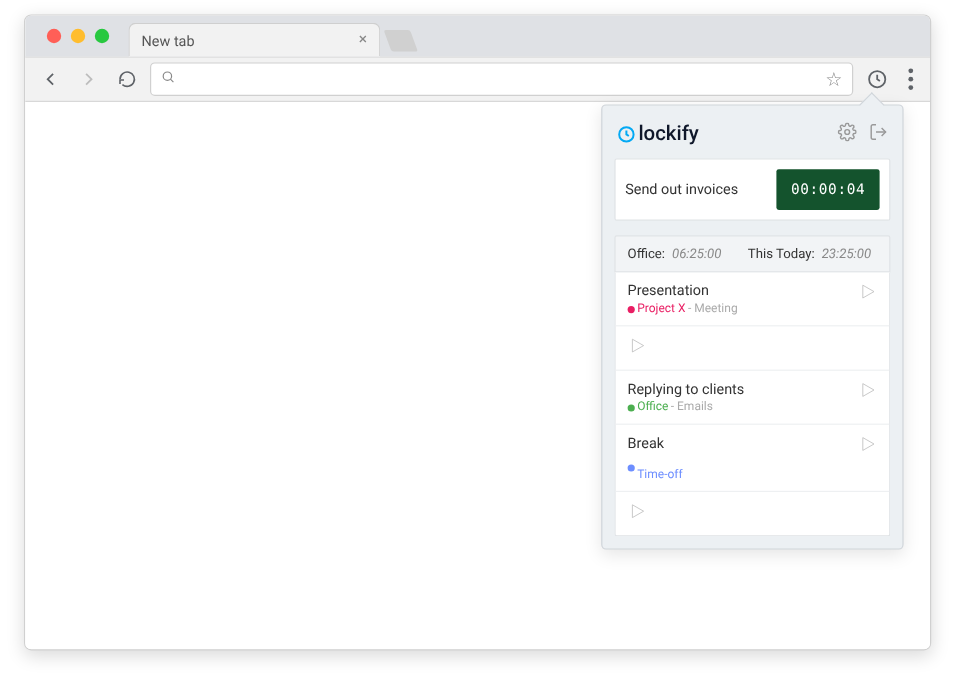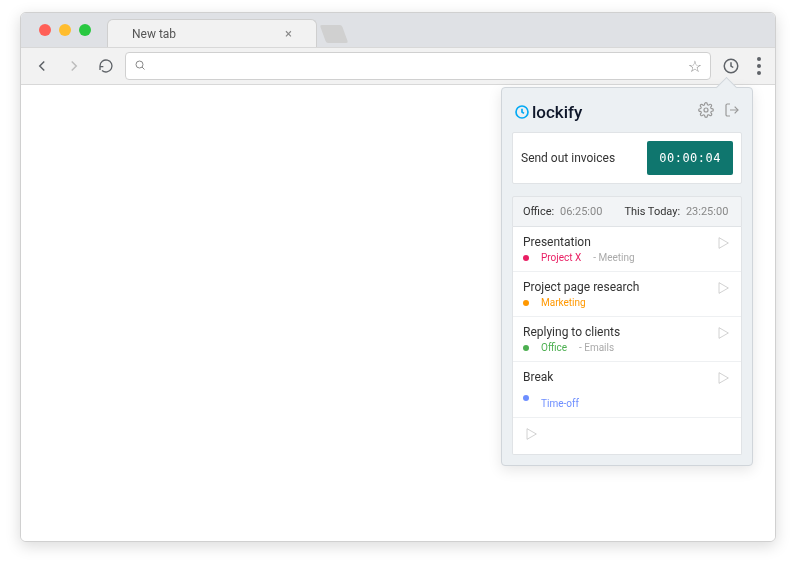--- a/index.html
+++ b/index.html
@@ -50,21 +50,21 @@
     .tl.red { background: #ff5f57; }
     .tl.yellow { background: #ffbd2e; }
     .tl.green { background: #28c840; }
     .tab {
       height: 28px;
       width: 210px;
       background: #f2f2f2;
       border-radius: 6px 6px 0 0;
       display: flex;
       align-items: center;
-      padding: 0 24px;
+      padding: 0 10px;
       font-size: 12px;
       color: #555;
       justify-content: space-between;
       border: 1px solid #cfcfcf;
       border-bottom: none;
       margin-left: 6px;
     }
     .tab .close-x {
       color: #888;
       font-size: 13px;
@@ -205,39 +205,39 @@
       align-items: center;
       gap: 24px;
       margin-bottom: 12px;
     }
     .timer-desc {
       flex: 1;
       font-size: 12px;
       color: #333;
     }
     .timer-counter {
-      background: #0f766e;
+      background: #14532d;
       color: #fff;
       font-size: 12px;
       padding: 10px 12px;
       border-radius: 2px;
       font-family: monospace;
       letter-spacing: 0.5px;
     }
     .stats-bar {
       background: #f2f4f6;
       border: 1px solid #e0e3e6;
       border-radius: 2px 2px 0 0;
       padding: 8px 10px;
       display: flex;
       font-size: 11px;
       gap: 22px;
     }
     .stats-bar .label { color: #333; }
-    .stats-bar .val { color: #888; margin-left: 3px; }
+    .stats-bar .val { color: #888; margin-left: 3px; font-style: italic; }
     .entries {
       background: #fff;
       border: 1px solid #e0e3e6;
       border-top: none;
       border-radius: 0 0 2px 2px;
     }
     .entry {
       padding: 8px 10px;
       display: flex;
       align-items: flex-start;
@@ -247,21 +247,21 @@
     .entry-left { flex: 1; }
     .entry-title {
       font-size: 12px;
       color: #333;
       margin-bottom: 3px;
     }
     .entry-meta {
       font-size: 10px;
       display: flex;
       align-items: center;
-      gap: 12px;
+      gap: 2px;
     }
     .dot {
       width: 6px;
       height: 6px;
       border-radius: 50%;
       display: inline-block;
     }
     .entry-project { font-size: 10px; }
     .entry-task { color: #aaa; font-size: 10px; }
     .play-btn svg {
@@ -385,27 +385,20 @@
                   <span class="dot" style="background: rgb(233, 30, 99);"></span>
                   <span class="entry-project" style="color: rgb(233, 30, 99);">Project X</span>
                   <span class="entry-task"> - Meeting</span>
                 </div>
               </div>
               <div class="play-btn"><svg viewBox="0 0 24 24">
                   <polygon points="6,4 20,12 6,20"></polygon>
                 </svg></div>
             </div>
             <div class="entry">
-              <div class="entry-left">
-                <div class="entry-title">Project page research</div>
-                <div class="entry-meta">
-                  <span class="dot" style="background: rgb(255, 152, 0);"></span>
-                  <span class="entry-project" style="color: rgb(255, 152, 0);">Marketing</span>
-                </div>
-              </div>
               <div class="play-btn"><svg viewBox="0 0 24 24">
                   <polygon points="6,4 20,12 6,20"></polygon>
                 </svg></div>
             </div>
             <div class="entry">
               <div class="entry-left">
                 <div class="entry-title">Replying to clients</div>
                 <div class="entry-meta">
                   <span class="dot" style="background: rgb(76, 175, 80);"></span>
                   <span class="entry-project" style="color: rgb(76, 175, 80);">Office</span>

